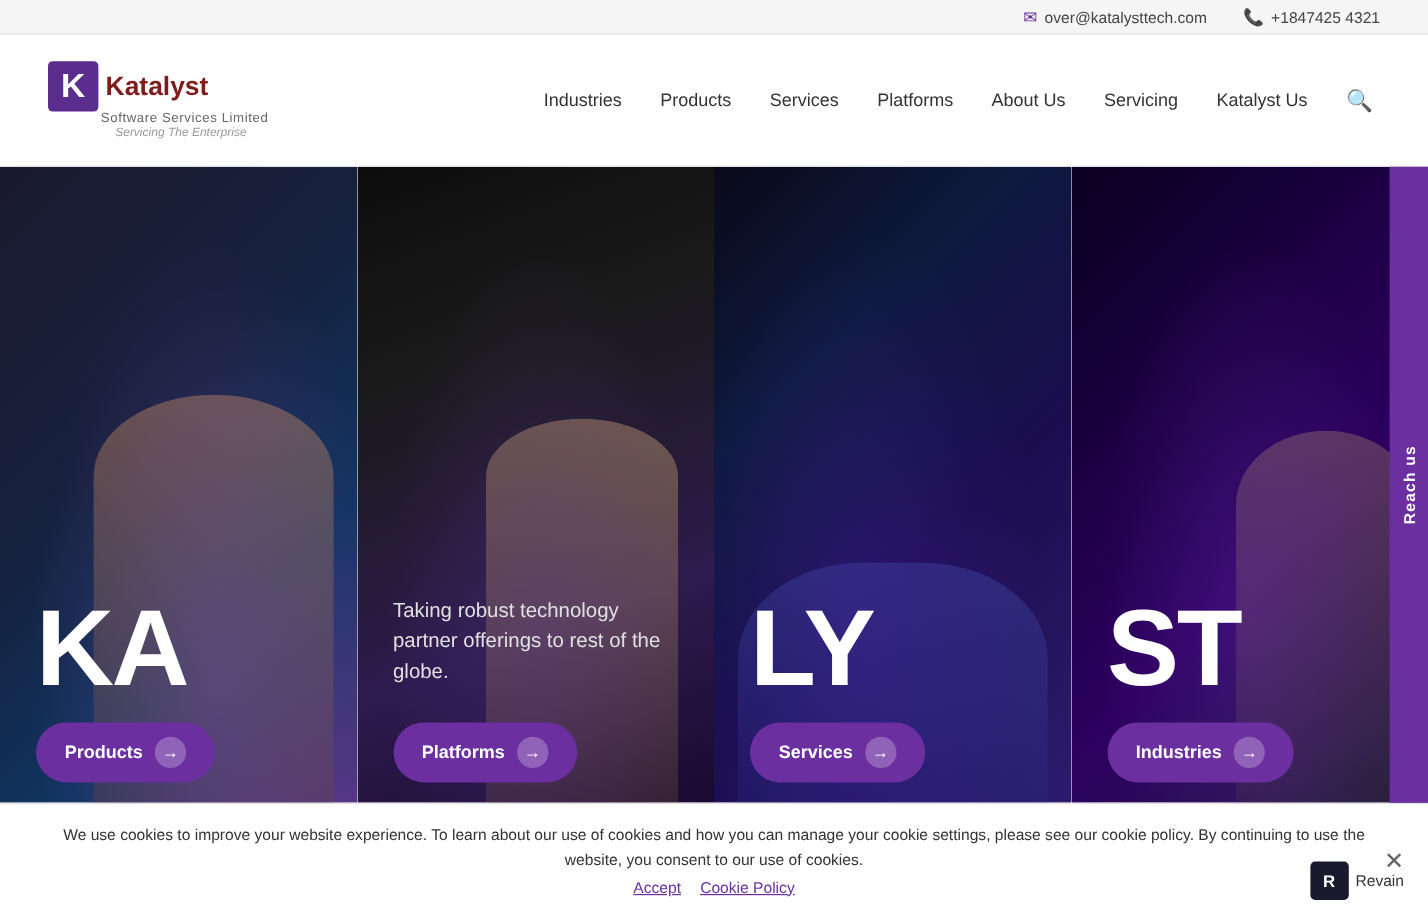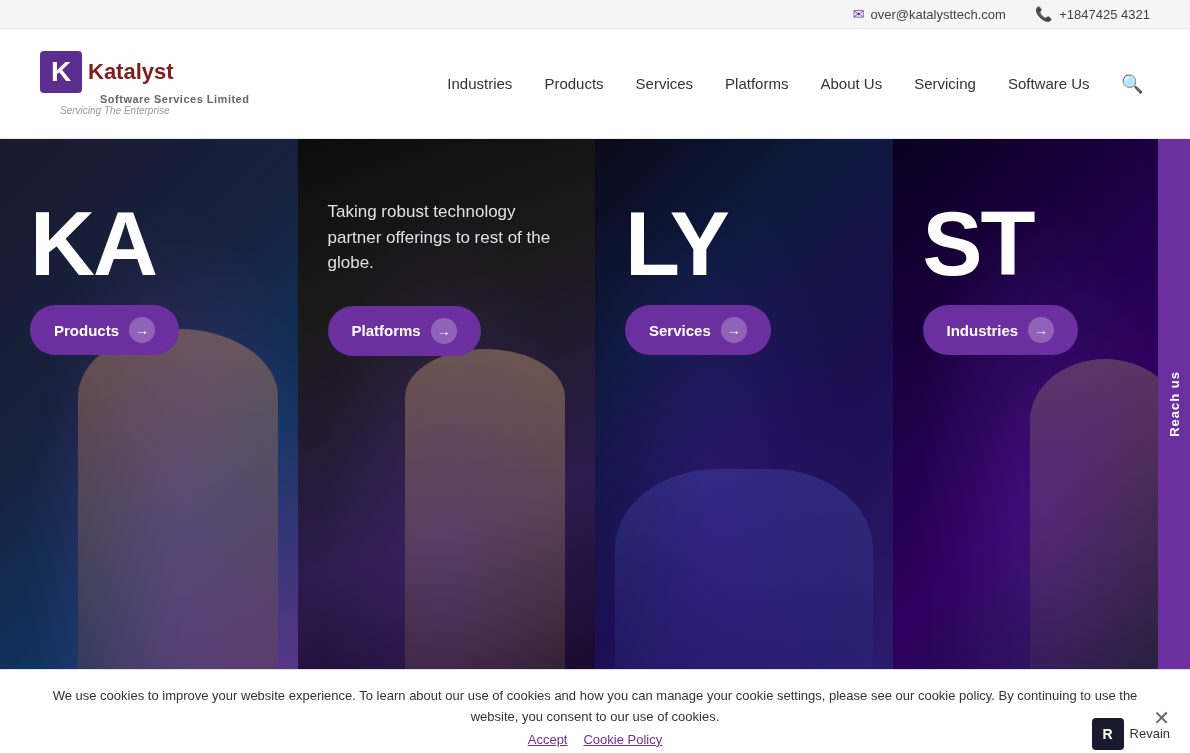--- a/index.html
+++ b/index.html
@@ -64,28 +64,27 @@
       border-radius: 4px;
     }
     .logo-text-main {
       font-size: 22px;
       font-weight: bold;
       color: #7f1d1d;
     }
     .logo-text-sub {
       font-size: 11px;
       color: #666;
-      margin-left: 60px;
+      margin-left: 44px;
       letter-spacing: 0.5px;
-      font-weight: bold;
     }
     .logo-tagline {
       font-size: 10px;
       color: #999;
-      margin-left: 20px;
+      margin-left: 56px;
       font-style: italic;
     }
 
     
     .nav {
       display: flex;
       align-items: center;
       gap: 4px;
     }
     .nav-item {
@@ -110,22 +109,22 @@
       display: flex;
       height: 530px;
       position: relative;
     }
     .panel {
       flex: 1;
       position: relative;
       overflow: hidden;
       display: flex;
       flex-direction: column;
-      justify-content: flex-start;
-      padding: 60px 30px;
+      justify-content: flex-end;
+      padding: 17px 30px;
     }
     .panel-bg {
       position: absolute;
       inset: 0;
       z-index: 0;
     }
     .panel-content {
       position: relative;
       z-index: 2;
     }
@@ -332,21 +331,21 @@
     </div>
   </div>
 
   <nav class="nav">
     <a class="nav-item">Industries</a>
     <a class="nav-item">Products</a>
     <a class="nav-item">Services</a>
     <a class="nav-item">Platforms</a>
     <a class="nav-item">About Us</a>
     <a class="nav-item">Servicing</a>
-    <a class="nav-item">Software Us</a>
+    <a class="nav-item">Katalyst Us</a>
     <span class="nav-search">🔍</span>
   </nav>
 </div>
 
 <div class="hero">
 
   <div class="panel panel-1">
     <div class="panel-bg"></div>
 
     <div style="position:absolute;bottom:0;left:0;right:0;height:340px;z-index:1;overflow:hidden;">

